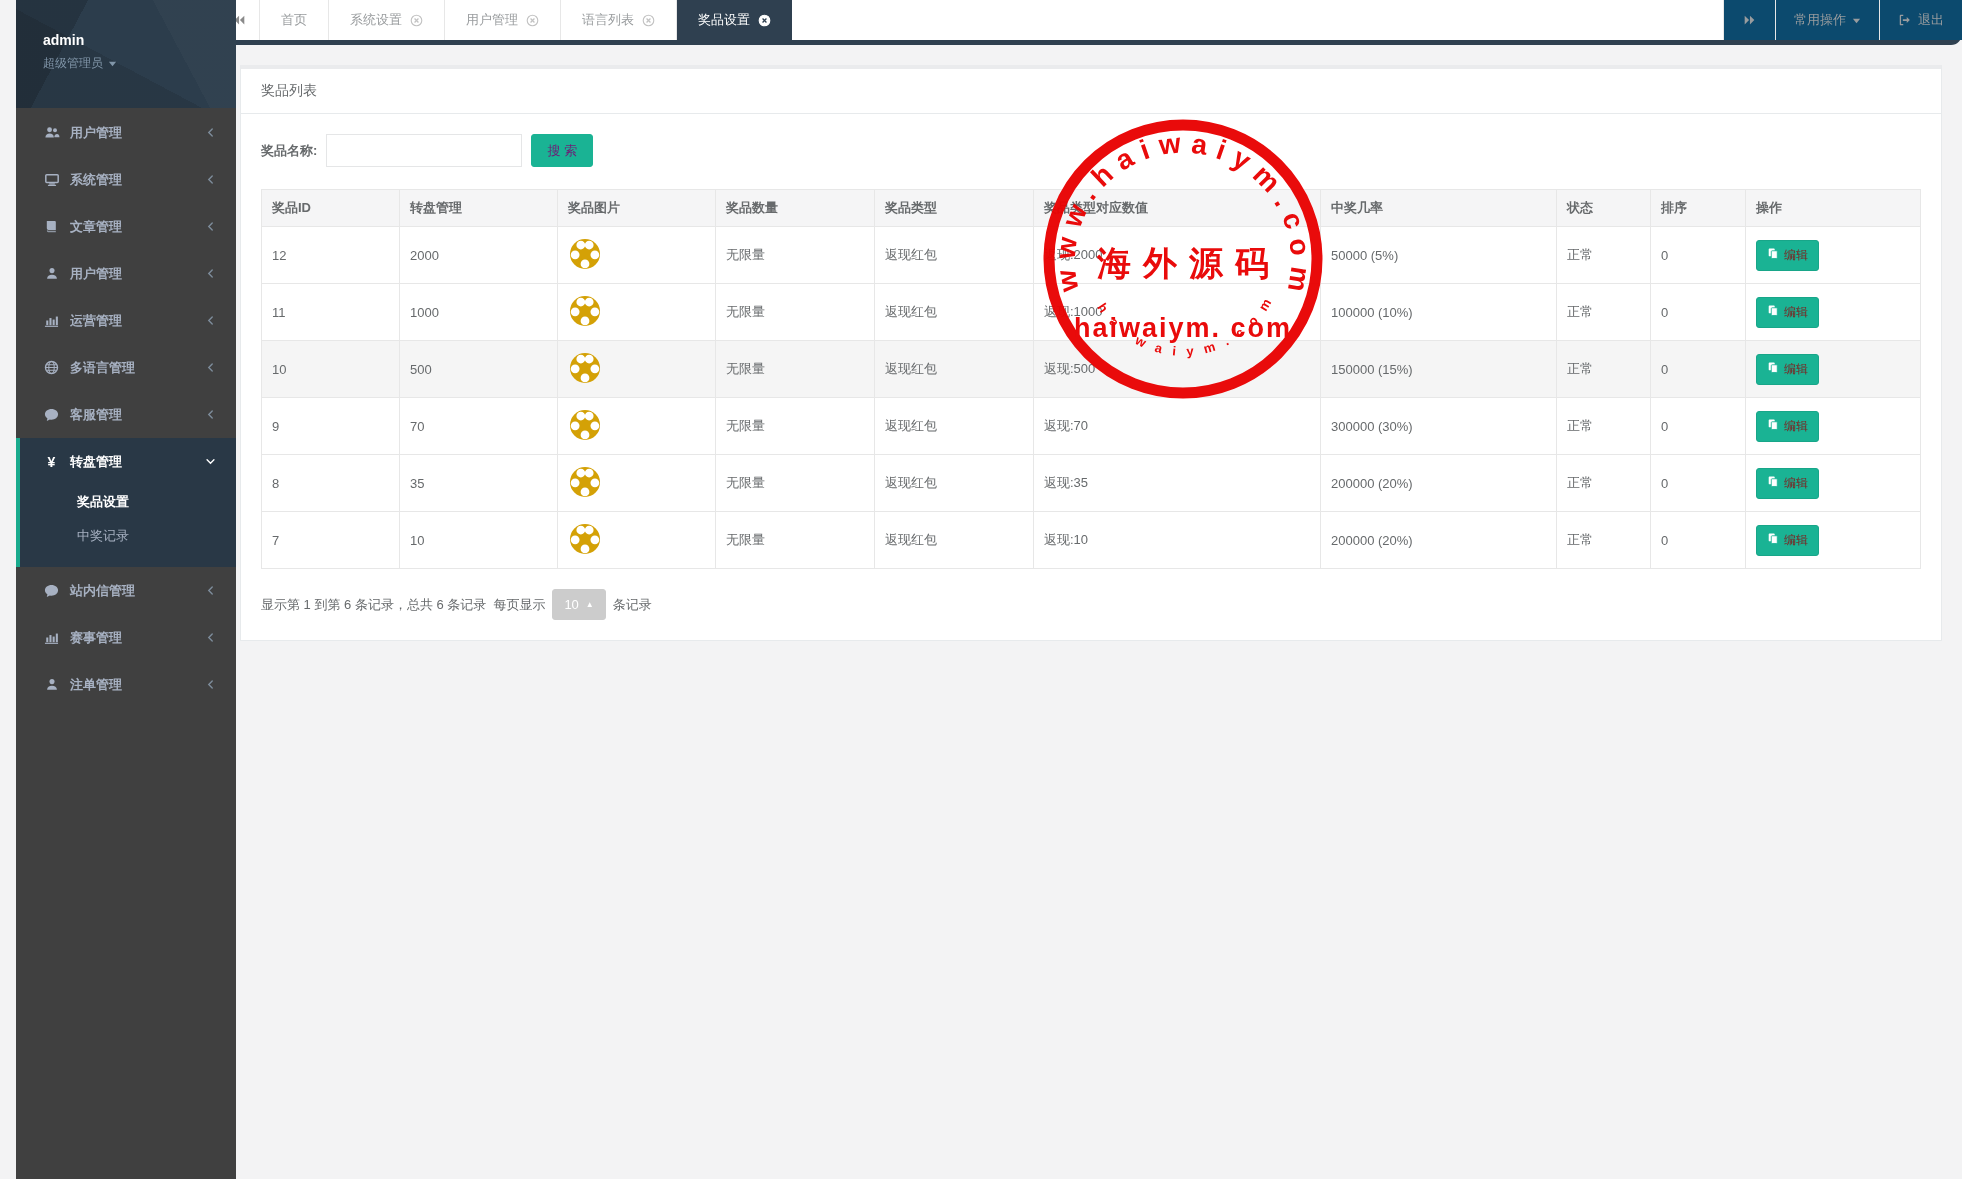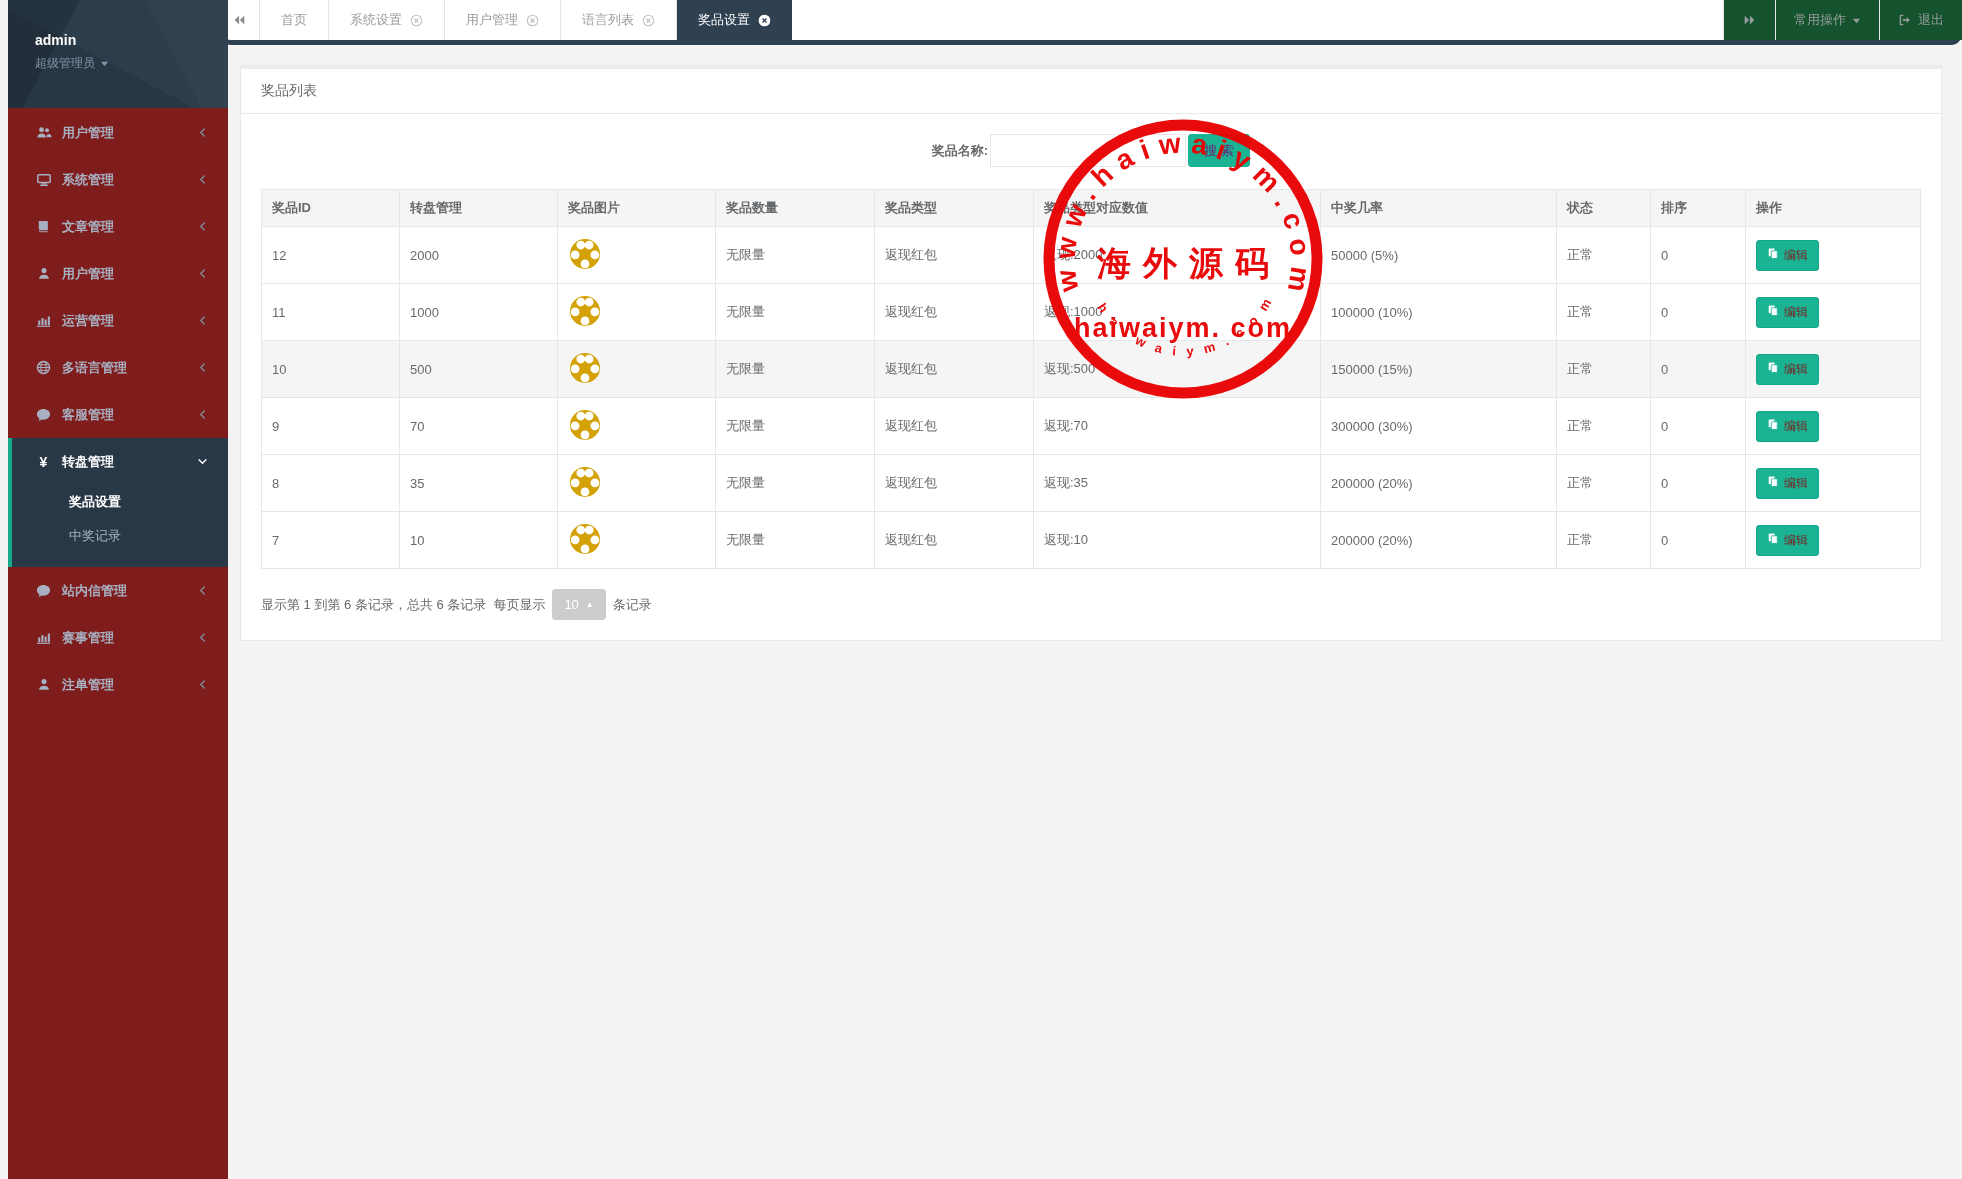--- a/index.html
+++ b/index.html
@@ -1,20 +1,20 @@
 <!DOCTYPE html>
 <html><head>
 <meta charset="utf-8">
 <style>
   * { margin:0; padding:0; box-sizing:border-box; }
   html,body { width:1962px; height:1179px; overflow:hidden; }
   body { font-family:"Liberation Sans","DejaVu Sans",sans-serif; background:#f3f3f4; position:relative; }
 
   
-  .sidebar { position:absolute; left:8px; top:0; width:220px; height:1179px; background:#7f1d1d; z-index:5; }
+  .sidebar { position:absolute; left:16px; top:0; width:220px; height:1179px; background:#404040; z-index:5; }
   .nav-header { height:108px; padding:32px 0 0 27px;
     background-color:#2c3d4c;
     background-image:
       linear-gradient(118deg, rgba(0,0,0,.16) 0 26%, transparent 26%),
       linear-gradient(242deg, rgba(255,255,255,.025) 0 30%, transparent 30%),
       linear-gradient(28deg, rgba(0,0,0,.10) 0 44%, transparent 44%);
   }
   .user-name { color:#fff; font-size:14px; font-weight:bold; margin-bottom:7px; }
   .user-role { color:#8095a8; font-size:12px; display:flex; align-items:center; gap:5px; cursor:pointer; }
   .user-role svg { fill:#8095a8; }
@@ -43,31 +43,31 @@
   .tab { display:flex; align-items:center; gap:8px; padding:0 21px; font-size:13px; color:#999c9e;
     border-right:1px solid #e7e7e7; cursor:pointer; background:#fff; white-space:nowrap; }
   .tab.active { background:#2f4050; color:#fff; border-right:none; }
   .close-icon { display:inline-flex; }
   .close-icon svg circle { fill:none; stroke:#c3c3c3; stroke-width:1.2; }
   .close-icon svg path { stroke:#c3c3c3; stroke-width:1.4; }
   .tab.active .close-icon svg circle { fill:#fff; stroke:#fff; }
   .tab.active .close-icon svg path { stroke:#2f4050; }
   .topbar-right { margin-left:auto; display:flex; align-items:stretch; }
   .topbar-right > div { display:flex; align-items:center; padding:0 18px; color:#999c9e; font-size:13px;
-    border-left:1px solid #e7e7e7; cursor:pointer; gap:6px; background:#14532d; }
+    border-left:1px solid #e7e7e7; cursor:pointer; gap:6px; background:#0c4a6e; }
   .topbar-right svg { fill:#999c9e; }
   .caret-down { display:inline-flex; }
 
   
   .content { padding:20px; }
   .panel { background:#fff; border:1px solid #e7eaec; border-top:4px solid #eaebed; min-height:576px; }
   .panel-head { padding:13px 20px; font-size:14px; color:#676a6c; border-bottom:1px solid #e7eaec; }
   .panel-body { padding:20px; }
 
-  .search-row { display:flex; justify-content:center; align-items:center; gap:2px; margin-bottom:22px; }
+  .search-row { display:flex; justify-content:flex-start; align-items:center; gap:9px; margin-bottom:22px; }
   .search-row label { font-size:13px; font-weight:bold; color:#676a6c; }
   .search-row input { width:196px; height:33px; border:1px solid #e5e6e7; padding:0 9px; font-size:13px; color:#676a6c; outline:none; }
   .btn-search { background:#1ab394; color:#701a75; border:1px solid #1ab394; border-radius:3px; height:33px;
     width:62px; font-size:13px; cursor:pointer; font-family:inherit; }
 
   table.grid { width:100%; border-collapse:collapse; table-layout:fixed; }
   .grid th, .grid td { border:1px solid #e7e7e7; text-align:left; padding:0 10px; font-size:13px; color:#676a6c; overflow:hidden; }
   .grid th { background:#f5f5f6; height:37px; font-weight:bold; }
   .grid td { height:57px; background:#fff; }
   .grid tr.hl td { background:#f5f5f5; }

